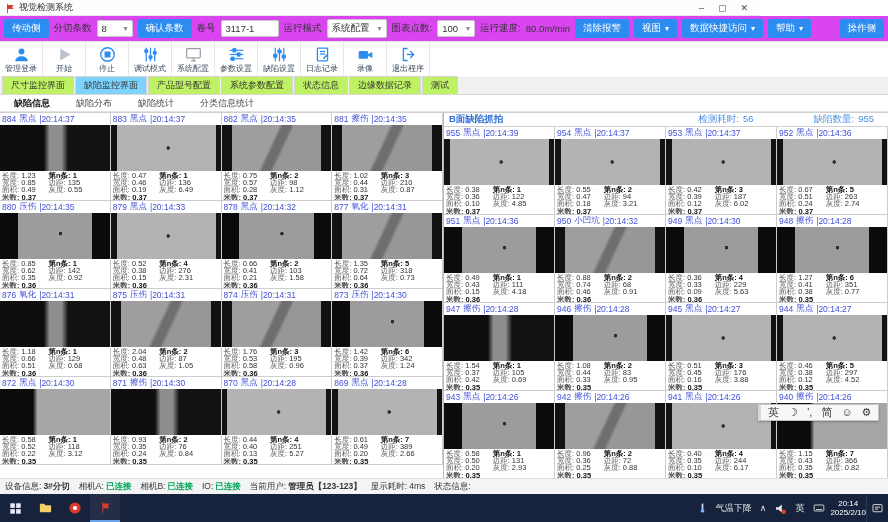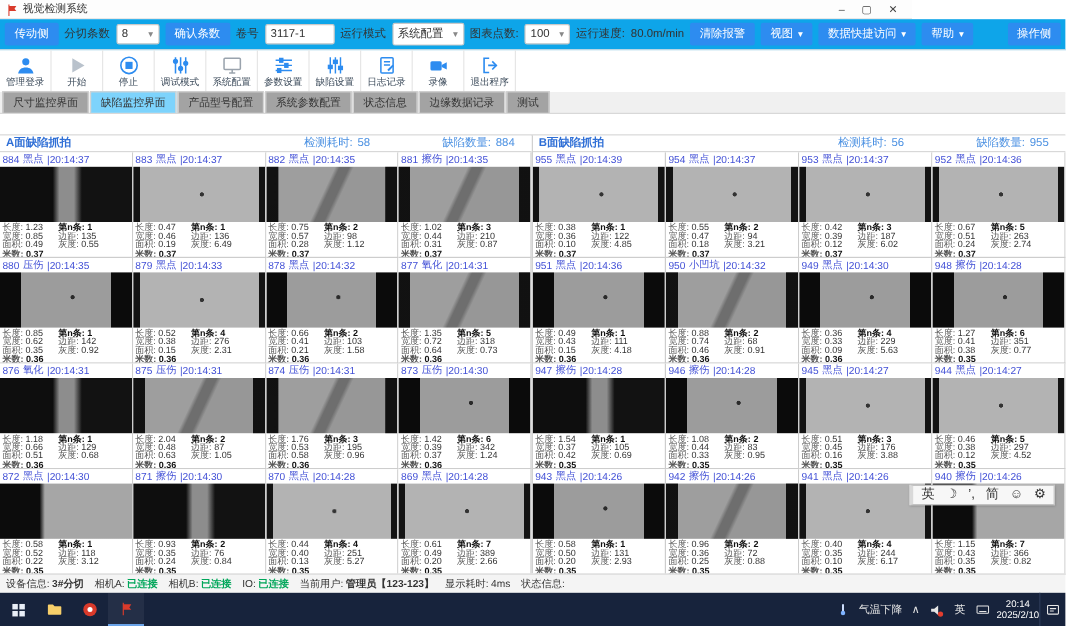--- a/index.html
+++ b/index.html
@@ -8,38 +8,38 @@
   #app { position:relative; width:888px; height:522px; background:#fff; }
 
   
   .titlebar { position:absolute; top:0; left:0; width:760px; height:16px; background:#fdfdfd; border-bottom:1px solid #e8e8e8; display:flex; align-items:center; padding:0 4px; }
   .titlebar .logo { width:12px; height:12px; margin-right:3px; display:inline-flex; }
   .titlebar .t { font-size:9px; color:#333; }
   .win-ctrls { margin-left:auto; display:flex; gap:14px; padding-right:8px; }
   .win-ctrls span { font-size:9px; color:#444; cursor:default; line-height:14px; }
 
   
-  .toolbar1 { position:absolute; top:16px; left:0; width:888px; height:26px; background:#0ea5e9; border-bottom:1px solid #e3e3e3; display:flex; align-items:center; gap:5px; padding:0 4px; font-size:9.5px; color:#333; }
+  .toolbar1 { position:absolute; top:16px; left:0; width:888px; height:26px; background:#d946ef; border-bottom:1px solid #e3e3e3; display:flex; align-items:center; gap:5px; padding:0 4px; font-size:9.5px; color:#333; }
   .btn-blue { background:#2d8cf0; color:#fff; border-radius:2px; padding:3px 8px; font-size:9.5px; white-space:nowrap; cursor:pointer; }
   .drop::after { content:"▾"; margin-left:4px; font-size:8px; }
   .sel { background:#fff; border:1px solid #c9c9c9; border-radius:2px; padding:2px 4px; position:relative; display:inline-flex; align-items:center; min-width:36px; white-space:nowrap; }
   .sel::after { content:"▾"; color:#888; font-size:8px; margin-left:auto; padding-left:8px; }
   .tb-input { border:1px solid #c9c9c9; border-radius:2px; padding:2px 4px; width:58px; font-size:9.5px; font-family:inherit; color:#333; }
   .lbl1 { white-space:nowrap; }
   .speedval { color:#333; white-space:nowrap; }
   .right-btn { margin-left:auto; }
 
   
   .toolbar2 { position:absolute; top:42px; left:0; width:888px; height:36px; background:#fff; border-bottom:1px solid #e6e6e6; display:flex; align-items:stretch; }
   .action { width:43px; display:flex; flex-direction:column; align-items:center; justify-content:center; border-right:1px solid #e6e6e6; cursor:pointer; gap:0; }
   .action .al { font-size:8px; color:#3b4a5a; white-space:nowrap; }
 
   
   .tabs1 { position:absolute; top:78px; left:0; width:888px; height:17px; background:#f0f0f0; border-bottom:1px solid #d8d8d8; display:flex; align-items:flex-end; padding-left:2px; }
-  .tab { font-size:9px; color:#333; padding:2px 8px 2px; border:1px solid #d4d4d4; border-bottom:none; background:#a3a3a3; margin-right:1px; cursor:pointer; white-space:nowrap; }
+  .tab { font-size:9px; color:#333; padding:2px 8px 2px; border:1px solid #d4d4d4; border-bottom:none; background:#bef264; margin-right:1px; cursor:pointer; white-space:nowrap; }
   .tab.active { background:#7dd3fc; }
   .tabs2 { position:absolute; top:95px; left:0; width:888px; height:17px; background:#fff; border-bottom:1px solid #e3e3e3; display:flex; align-items:center; gap:26px; padding-left:14px; }
   .stab { font-size:9px; color:#444; cursor:pointer; white-space:nowrap; }
   .stab.active { font-weight:bold; color:#111; }
 
   
   .main { position:absolute; top:112px; left:0; width:888px; height:366px; display:flex; border-top:1px solid #cfcfcf; }
   .panel { width:444px; border-right:1px solid #b9b9b9; display:flex; flex-direction:column; }
   .panel:last-child { border-right:none; }
   .phead { height:14px; display:flex; align-items:center; border-bottom:1px solid #cfcfcf; background:#fff; font-size:9.5px; }
@@ -240,28 +240,29 @@
 
   <div class="tabs1" id="main-tabs">
       <span class="tab">尺寸监控界面</span>
       <span class="tab active">缺陷监控界面</span>
       <span class="tab">产品型号配置</span>
       <span class="tab">系统参数配置</span>
       <span class="tab">状态信息</span>
       <span class="tab">边缘数据记录</span>
       <span class="tab">测试</span>
     </div>
+  <div class="tabs2" id="sub-tabs">
+      <span class="stab active">缺陷信息</span>
+      <span class="stab">缺陷分布</span>
+      <span class="stab">缺陷统计</span>
+      <span class="stab">分类信息统计</span>
+    </div>
 
   <div class="main">
     <div class="panel">
-      <div class="phead">
-        <span class="ptitle">A面缺陷抓拍</span>
-        <span class="ptime"><span>检测耗时:</span><span class="pv">58</span></span>
-        <span class="pcount"><span>缺陷数量:</span><span class="pv">884</span></span>
-      </div>
       <div class="cards" id="cards-a">
   <div class="card">
     <div class="card-h">
       <span>884</span>
               <span>黑点</span>
               <span>|20:14:37</span>
     </div>
     <div class="img p2"></div>
     <div class="info">
       <div class="col1">

